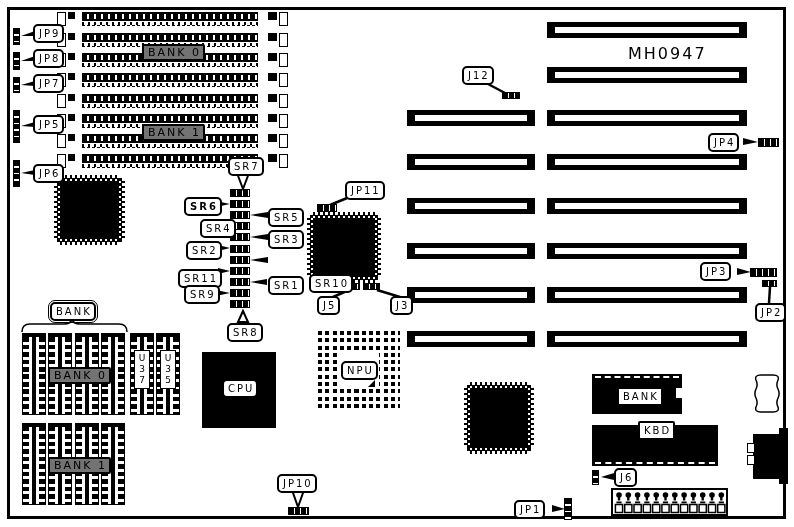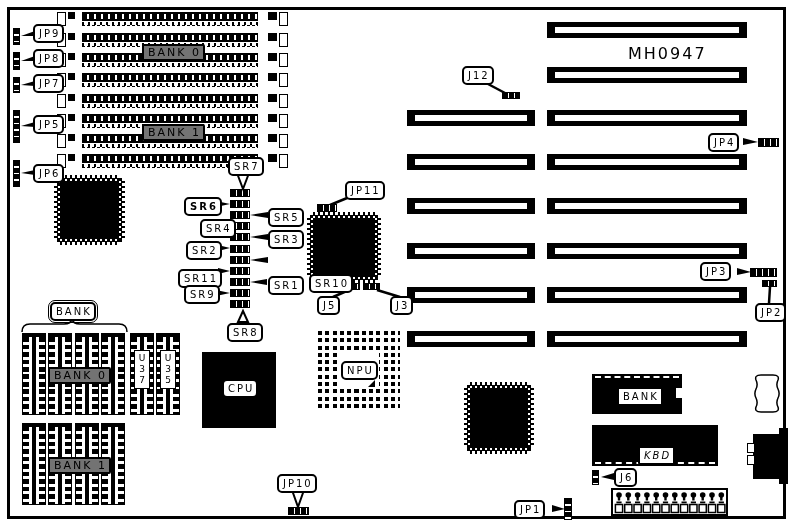--- a/index.html
+++ b/index.html
@@ -256,21 +256,21 @@
   <div class="lbl" style="left:222px;top:379px;">CPU</div>
   <div id="npu">
       <div class="ctr"></div>
     </div>
   <div class="lbl" style="left:341px;top:361px;">NPU</div>
 
   <div class="abs dash-t" style="left:592px;top:374px;width:90px;height:40px;background:#000;"></div>
   <div class="abs" style="left:676px;top:388px;width:8px;height:10px;background:#fff;"></div>
   <div class="lbl" style="left:617px;top:387px;border-radius:2px;">BANK</div>
   <div class="abs dash-b" style="left:592px;top:425px;width:126px;height:41px;background:#000;"></div>
-  <div class="lbl" style="left:638px;top:446px;border-radius:2px;font-style:italic;">KBD</div>
+  <div class="lbl" style="left:638px;top:421px;border-radius:2px;">KBD</div>
 
   <div class="jmp-v" style="left:592px;top:470px;width:7px;height:15px;"></div>
   <div class="lbl" style="left:614px;top:468px;">J6</div>
   <div class="lbl" style="left:514px;top:500px;">JP1</div>
   <div class="jmp-v" style="left:564px;top:498px;width:8px;height:22px;"></div>
   <div class="lbl" style="left:277px;top:474px;">JP10</div>
   <div class="jmp-h" style="left:288px;top:507px;width:21px;height:8px;"></div>
 
   <div class="abs" style="left:753px;top:434px;width:30px;height:45px;background:#000;"></div>
   <div class="abs" style="left:779px;top:428px;width:9px;height:56px;background:#000;"></div>

